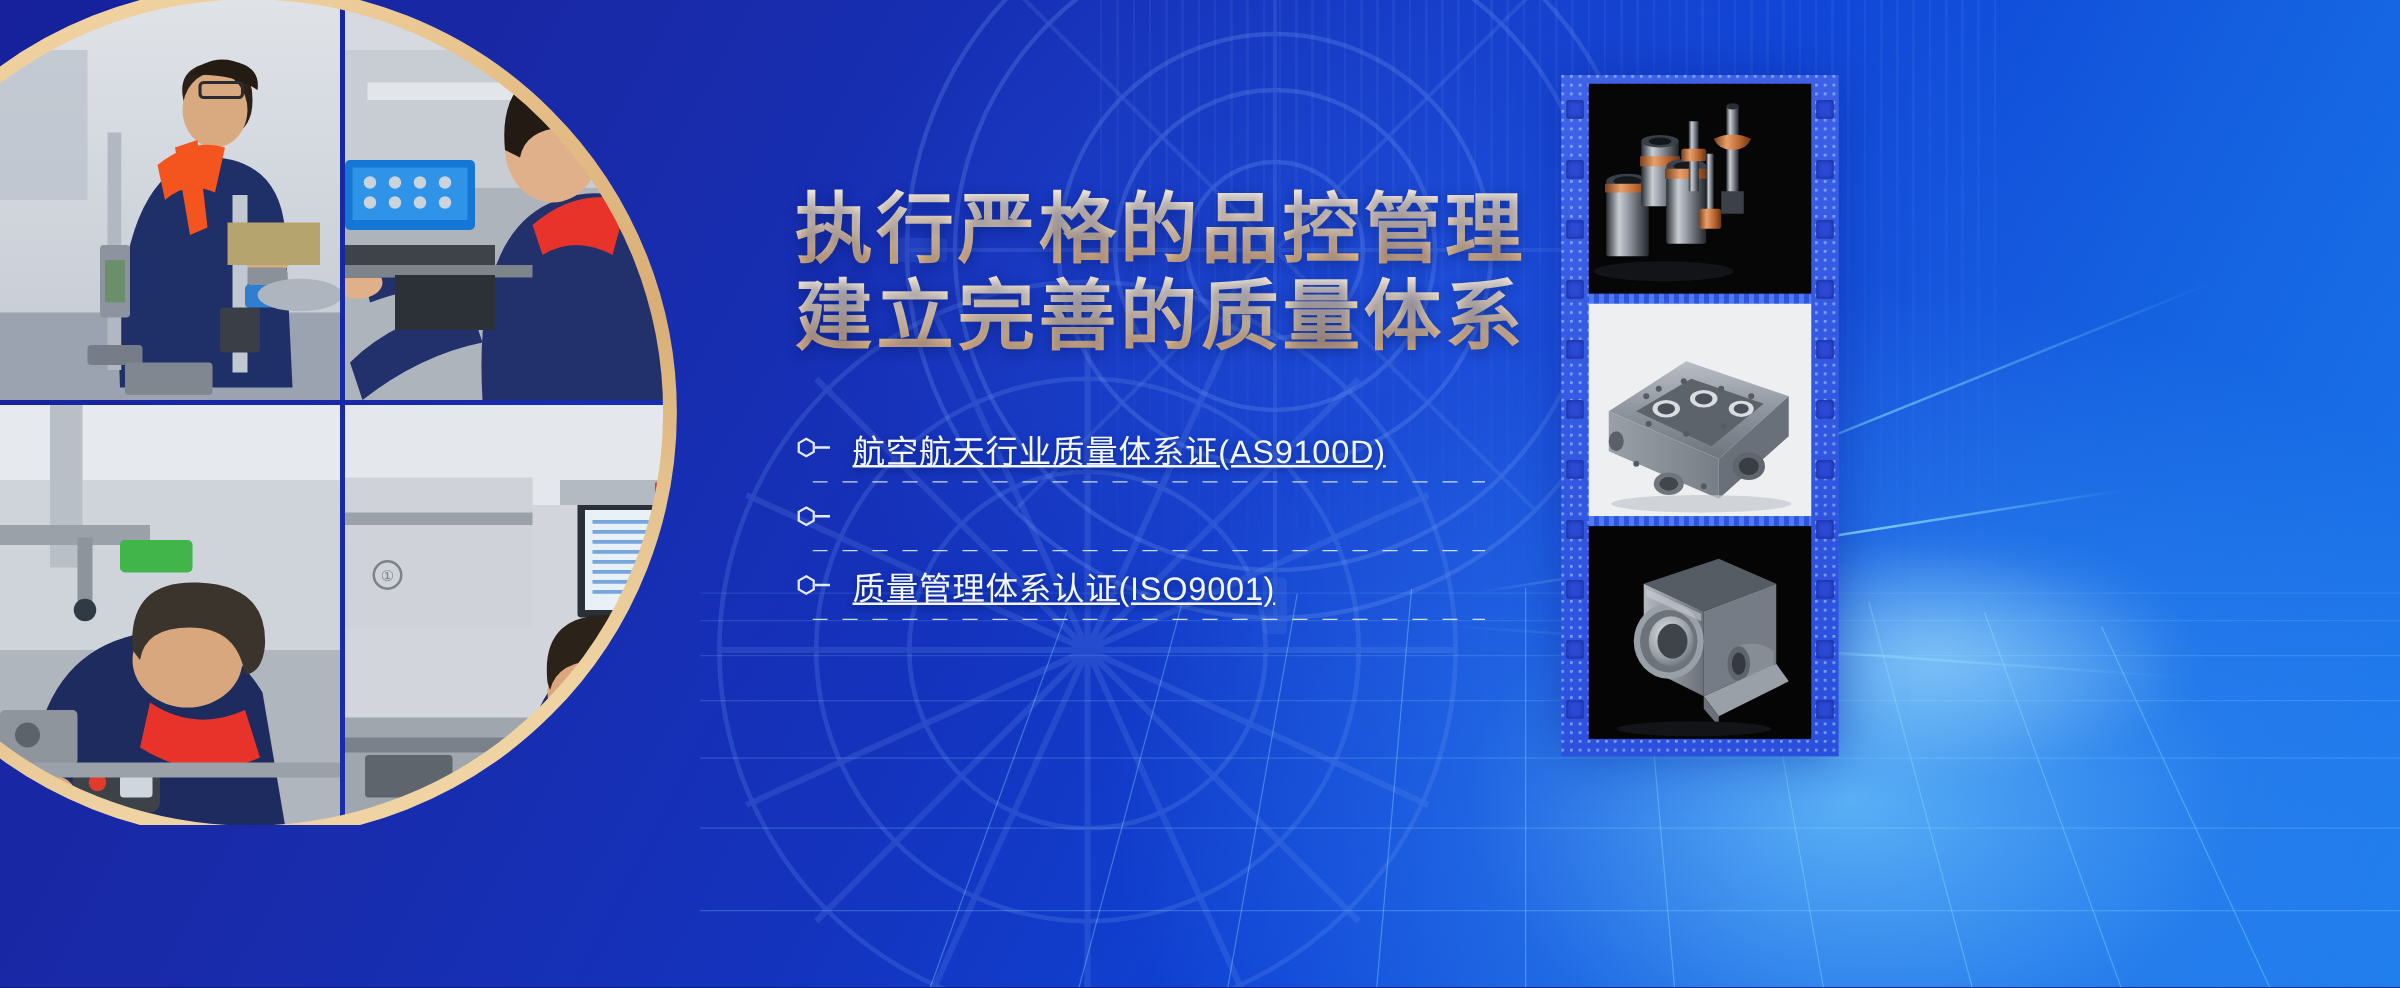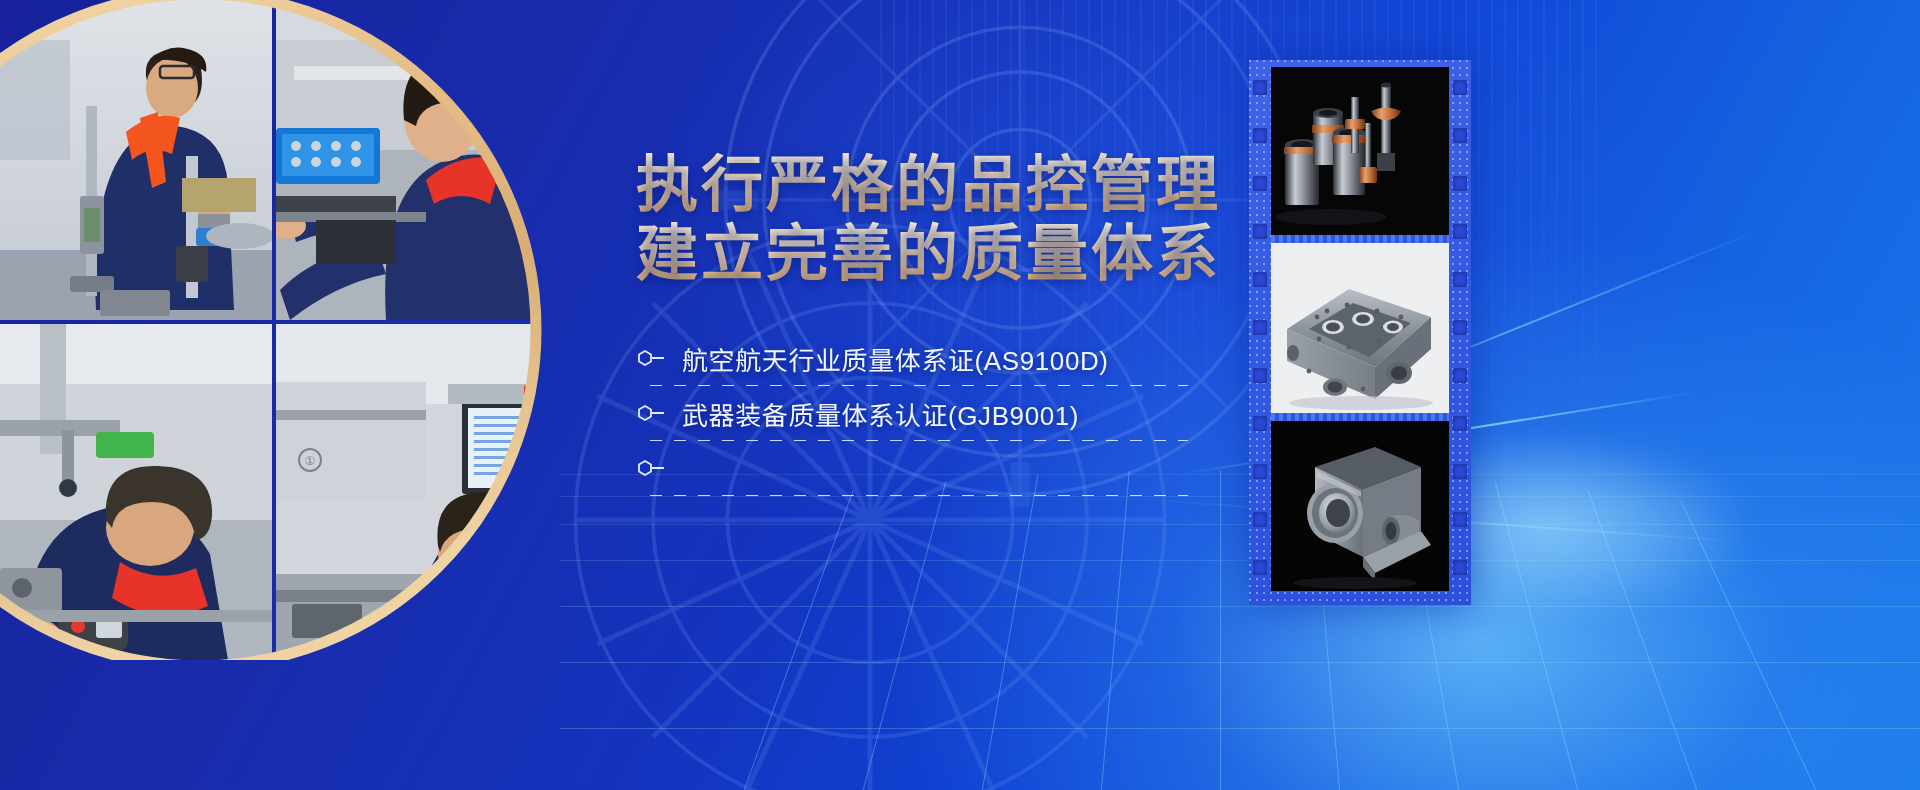--- a/index.html
+++ b/index.html
@@ -97,20 +97,21 @@
   }
   .cert-dash{
     position:absolute;left:14px;right:0;bottom:0;height:1px;
     background-image:linear-gradient(90deg,rgba(230,242,255,.88) 0 12px,rgba(255,255,255,0) 12px 24px);
     background-size:24px 1px;background-repeat:repeat-x;
   }
   .marker-l{width:32px;height:20px;flex:0 0 32px;margin-right:14px;}
   .cert-text{
     font-size:26px;color:#f2f7ff;letter-spacing:.6px;white-space:nowrap;
     text-shadow:0 2px 6px rgba(0,15,80,.5);
+    text-decoration:underline;
   }
   .marker-r{position:absolute;right:-122px;bottom:10px;width:26px;height:18px;}
 
   
   .filmstrip{
     position:absolute;left:1249px;top:60px;width:222px;height:545px;
     background:
       radial-gradient(circle at 1px 1px, rgba(185,215,255,.55) 1px, rgba(0,0,0,0) 1.6px) 0 0/7px 7px,
       linear-gradient(160deg,#3f63e8 0%,#3358e2 48%,#2a4fdd 100%);
     box-shadow:0 0 38px rgba(10,40,160,.55);
@@ -388,33 +389,33 @@
           <line x1="0" y1="9" x2="10" y2="9" stroke="#e3ecff" stroke-width="1.8"></line>
           <polygon points="17,2.5 22,5.5 22,12 17,15 12,12 12,5.5" fill="none" stroke="#e3ecff" stroke-width="1.7"></polygon>
         </svg>
       </div>
 
       <div class="cert-row">
         <svg class="marker-l" viewBox="0 0 32 20">
           <polygon points="9,3 15,6.5 15,13.5 9,17 3,13.5 3,6.5" fill="none" stroke="#e3ecff" stroke-width="1.8"></polygon>
           <line x1="16" y1="10" x2="28" y2="10" stroke="#e3ecff" stroke-width="2"></line>
         </svg>
-        <span class="cert-text">武器装备质量体系认证(GJB9001)</span>
         <div class="cert-dash"></div>
         <svg class="marker-r" viewBox="0 0 26 18">
           <line x1="0" y1="9" x2="10" y2="9" stroke="#e3ecff" stroke-width="1.8"></line>
           <polygon points="17,2.5 22,5.5 22,12 17,15 12,12 12,5.5" fill="none" stroke="#e3ecff" stroke-width="1.7"></polygon>
         </svg>
       </div>
 
       <div class="cert-row">
         <svg class="marker-l" viewBox="0 0 32 20">
           <polygon points="9,3 15,6.5 15,13.5 9,17 3,13.5 3,6.5" fill="none" stroke="#e3ecff" stroke-width="1.8"></polygon>
           <line x1="16" y1="10" x2="28" y2="10" stroke="#e3ecff" stroke-width="2"></line>
         </svg>
+        <span class="cert-text">质量管理体系认证(ISO9001)</span>
         <div class="cert-dash"></div>
         <svg class="marker-r" viewBox="0 0 26 18">
           <line x1="0" y1="9" x2="10" y2="9" stroke="#e3ecff" stroke-width="1.8"></line>
           <polygon points="17,2.5 22,5.5 22,12 17,15 12,12 12,5.5" fill="none" stroke="#e3ecff" stroke-width="1.7"></polygon>
         </svg>
       </div>
 
     </div>
   </div>
 

